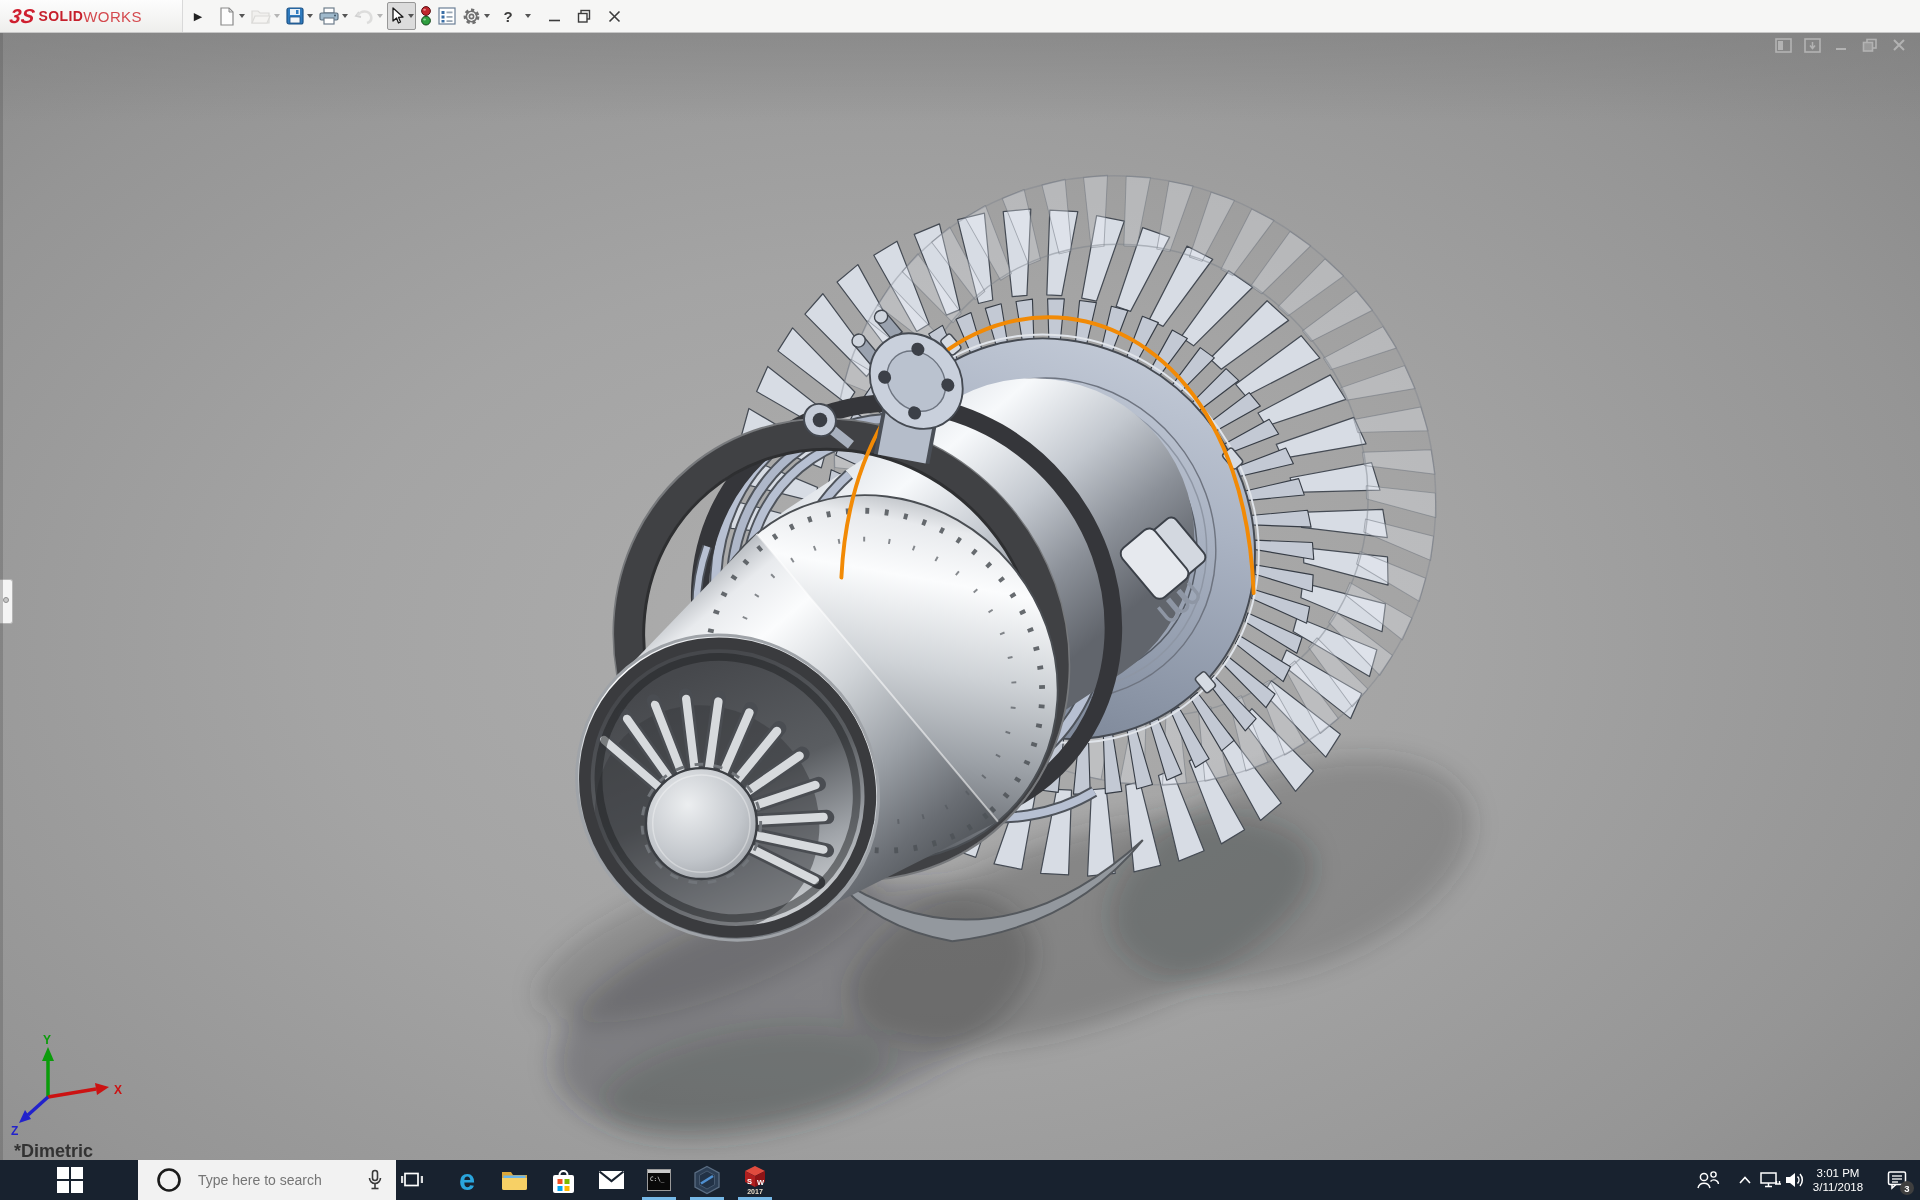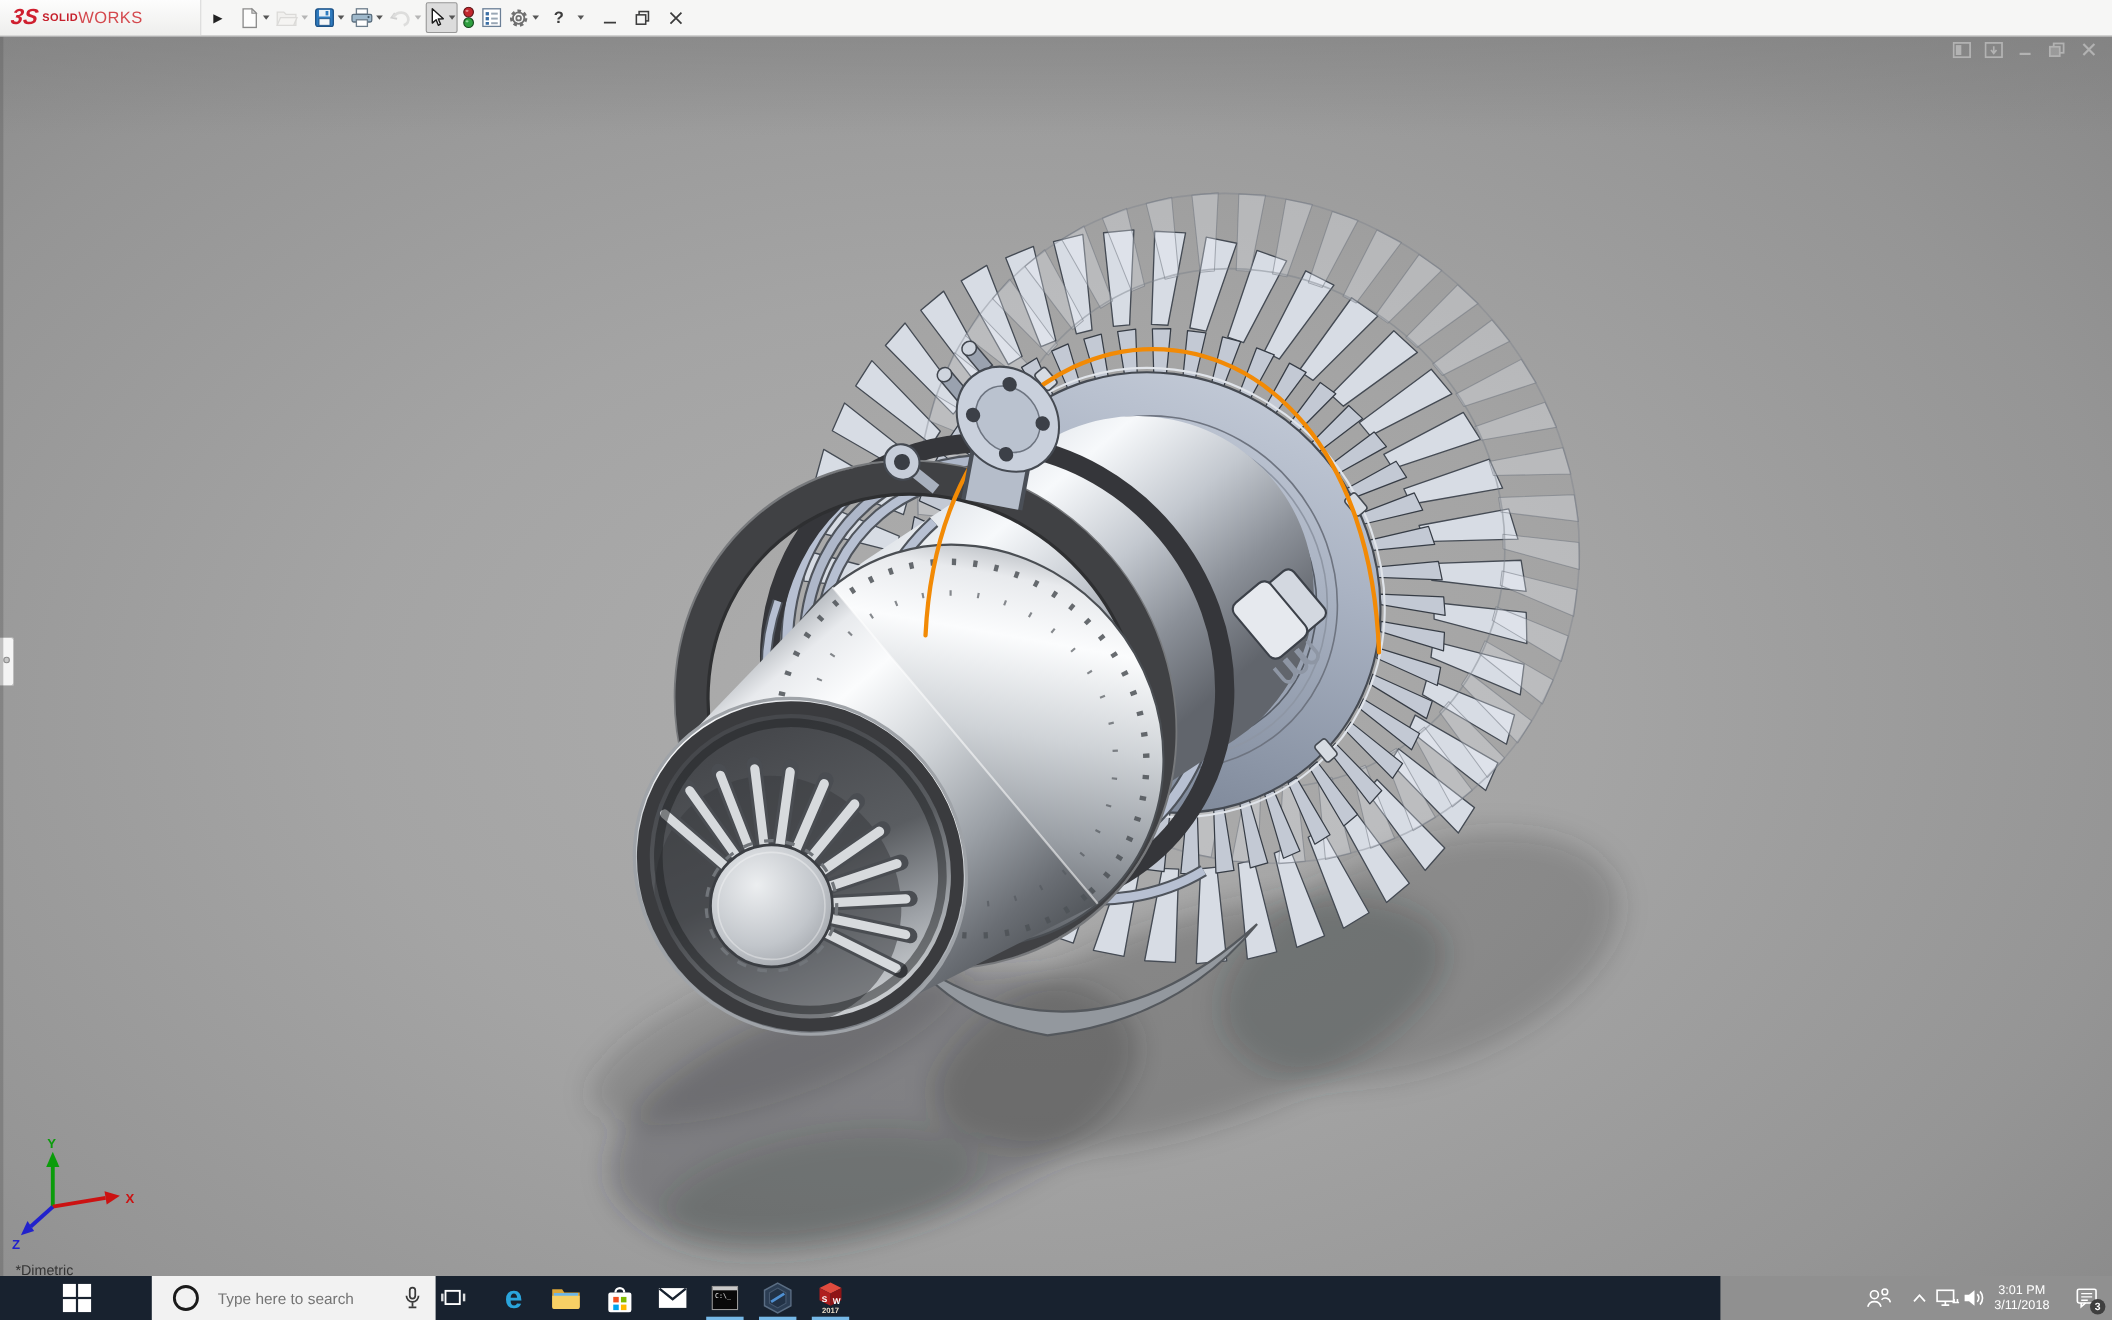--- a/index.html
+++ b/index.html
@@ -5,21 +5,21 @@
   html,body{margin:0;padding:0;}
   body{width:1920px;height:1200px;overflow:hidden;position:relative;
        font-family:"Liberation Sans",sans-serif;background:#909090;-webkit-font-smoothing:antialiased;}
 
   
   .titlebar{position:absolute;top:0;left:0;width:1920px;height:32px;background:#f6f6f5;
             border-bottom:1px solid #c7c7c7;display:flex;align-items:center;z-index:30;}
   .logo{width:183px;height:32px;display:flex;align-items:center;padding-left:10px;box-sizing:border-box;
         background:linear-gradient(#fdfdfd,#eeeeec);border-right:1px solid #d9d9d9;}
   .logo-mark{font-weight:800;font-style:italic;font-size:20px;color:#cf1f2f;transform:skewX(-10deg);margin-right:4px;}
-  .logo-solid{font-weight:800;font-size:10px;color:#c6202c;letter-spacing:.4px;}
+  .logo-solid{font-weight:800;font-size:14px;color:#c6202c;letter-spacing:.4px;}
   .logo-works{font-weight:400;font-size:15px;color:#d4494e;letter-spacing:.4px;}
   .flyout{width:24px;height:28px;display:flex;align-items:center;justify-content:center;
           font-size:11px;color:#222;margin:0 4px 0 2px;border:1px solid transparent;}
   .tbar{display:flex;align-items:center;height:32px;}
   .tb{display:flex;align-items:center;height:26px;padding:0 1px;margin:0 1px;border:1px solid transparent;border-radius:2px;}
   .tb svg{display:block;}
   .tb .dd{width:0;height:0;border-left:3.5px solid transparent;border-right:3.5px solid transparent;
           border-top:4px solid #555;margin-left:3px;}
   .tb.dis svg{opacity:.40;filter:grayscale(70%);}
   .tb.dis .dd{border-top-color:#b5b5b5;}
@@ -38,24 +38,24 @@
             background:linear-gradient(#7f7f7f,rgba(127,127,127,0) 90px);opacity:.55;pointer-events:none;}
   .viewport::after{content:"";position:absolute;top:0;left:0;bottom:0;width:3px;background:rgba(90,90,90,.35);}
   .model-svg{position:absolute;top:0;left:0;}
   .ghost-ctrls{position:absolute;top:4px;right:12px;display:flex;gap:11px;z-index:5;}
   .gc{width:18px;height:16px;display:flex;align-items:center;justify-content:center;opacity:.75;}
   .side-tab{position:absolute;left:0;top:546px;width:13px;height:45px;background:#f4f4f4;
             border:1px solid #b5b5b5;border-left:none;border-radius:0 3px 3px 0;box-sizing:border-box;}
   .side-tab .knob{position:absolute;left:3px;top:17px;width:6px;height:6px;border-radius:50%;
             background:#c7c7c7;border:1px solid #8e8e8e;box-sizing:border-box;}
   .triad{position:absolute;left:10px;bottom:22px;}
-  .view-label{position:absolute;left:14px;bottom:-2px;font-size:13px;font-weight:400;color:#333;}
+  .view-label{position:absolute;left:14px;bottom:-2px;font-size:18px;font-weight:700;color:#333;}
 
   
-  .taskbar{position:absolute;left:0;bottom:0;width:1564px;height:40px;background:#18222f;z-index:40;}
+  .taskbar{position:absolute;left:0;bottom:0;width:1920px;height:40px;background:#18222f;z-index:40;}
   .start{position:absolute;left:44px;top:0;width:52px;height:40px;display:flex;align-items:center;justify-content:center;}
   .search{position:absolute;left:138px;top:0;width:258px;height:40px;background:#f2f2f2;display:flex;align-items:center;}
   .search .cortana{margin-left:18px;}
   .search input{border:none;outline:none;background:transparent;font-size:14px;color:#4e4e4e;
                 font-family:"Liberation Sans",sans-serif;margin-left:14px;width:150px;}
   .search .mic{position:absolute;right:12px;top:9px;}
   .app{position:absolute;top:0;width:44px;height:40px;display:flex;align-items:center;justify-content:center;}
   .runbar{position:absolute;bottom:0;height:3px;width:34px;background:#76b9e8;}
   .edge-letter{font-size:29px;font-weight:700;color:#2aa5dc;line-height:1;}
   .cmd-box{width:24px;height:22px;background:#090909;border:1px solid #9a9a9a;box-sizing:border-box;position:relative;}

